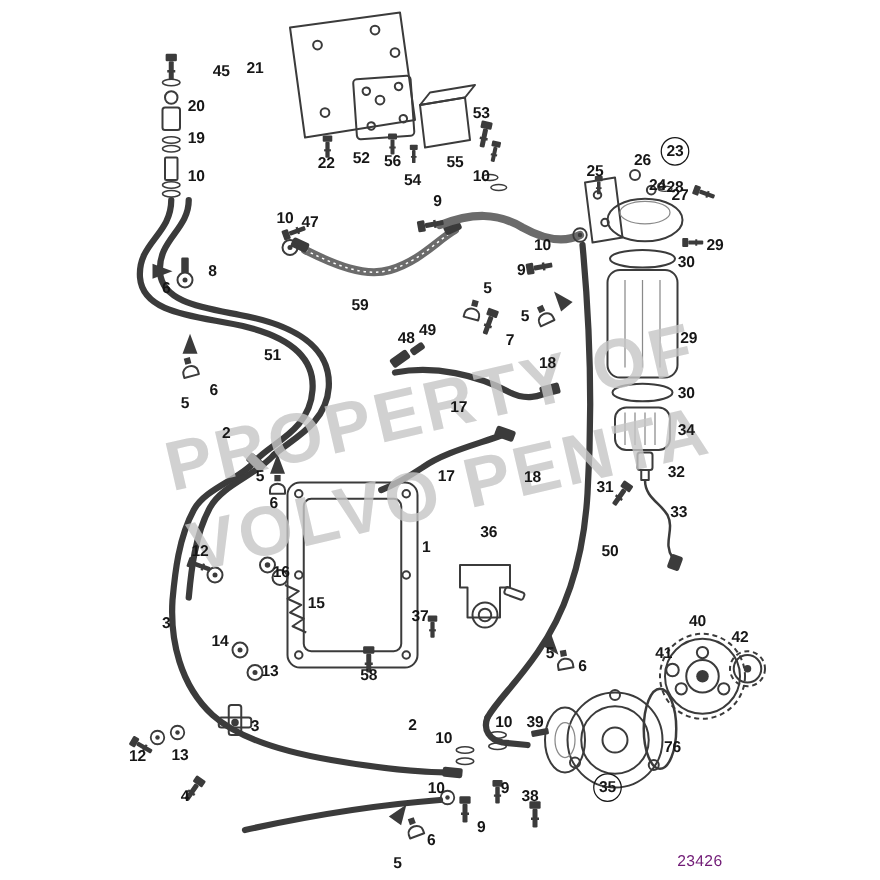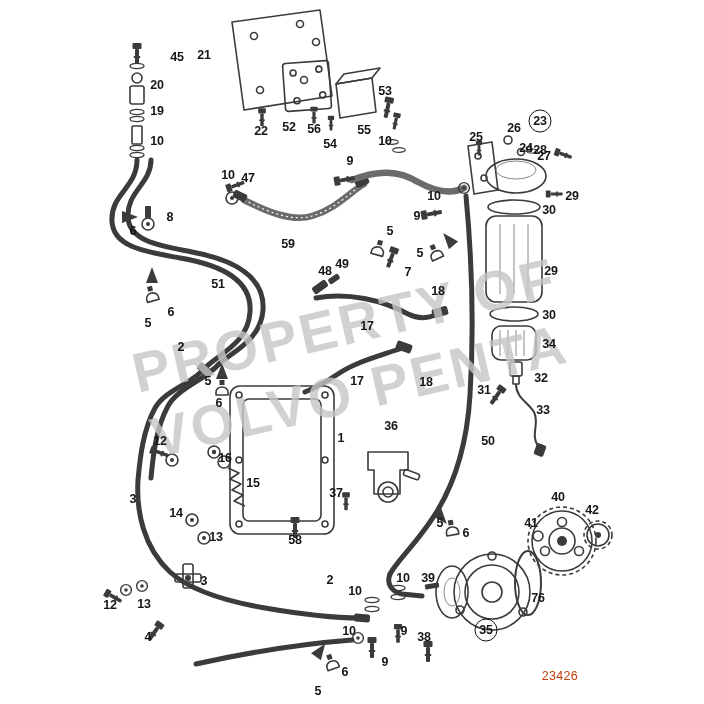--- a/index.html
+++ b/index.html
@@ -28,22 +28,22 @@
   }
   
   .watermark{
     position:absolute;left:352px;top:358px;
     transform:translate(-50%,-50%) rotate(-13deg);
     text-align:center;color:var(--wm,#c6c6c6);opacity:.8;
     pointer-events:none;font-weight:700;z-index:5;
   }
   .watermark .l{display:block;font-size:56px;line-height:1.2;letter-spacing:3px;white-space:nowrap;}
   .fignum{
-    position:absolute;right:126px;bottom:21px;
-    font-size:12.5px;color:#c2410c;letter-spacing:.3px;margin-top:37px;
+    position:absolute;right:126px;bottom:8px;
+    font-size:12.5px;color:#701a75;letter-spacing:.3px;margin-top:37px;
   }
   .callout-layer{position:absolute;left:0;top:0;width:100%;height:100%;z-index:6;}
 </style>
 </head>
 <body>
 
 <div class="stage" style="--bg: #ffffff; --line: #3b3b3b; --wm: #c6c6c6; --ct: #161616;">
 
   <svg width="704" height="704" viewBox="0 0 704 704">
     <defs>

